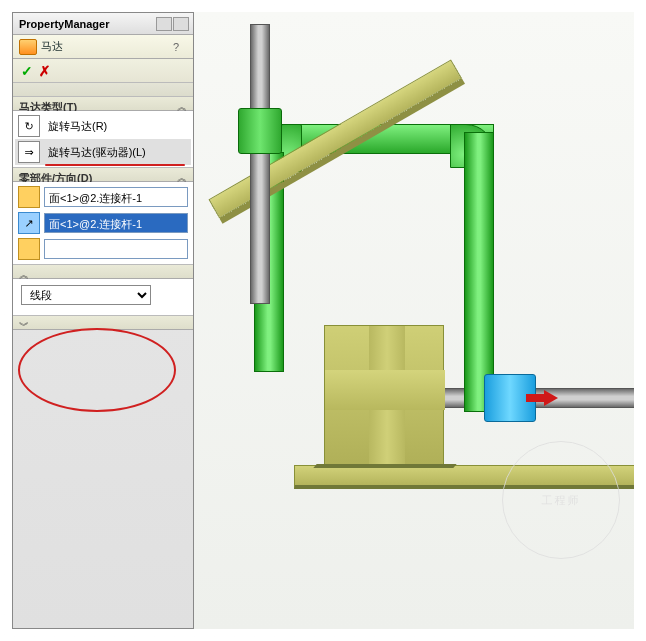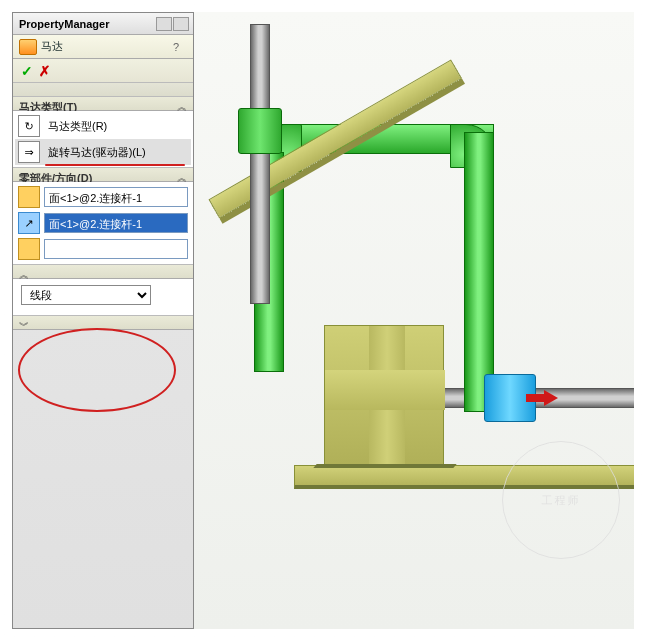--- a/index.html
+++ b/index.html
@@ -167,21 +167,21 @@
     </div>
     <div class="spacer"></div>
 
     <div class="group-hd">
       <span class="gl">马达类型(T)</span>
       <span class="chev">︽</span>
     </div>
     <div class="group-body">
       <div class="row">
         <span class="ico">↻</span>
-        <span class="lbl">马达类型(R)</span>
+        <span class="lbl">旋转马达(R)</span>
       </div>
       <div class="row sel underline">
         <span class="ico">⇒</span>
         <span class="lbl">旋转马达(驱动器)(L)</span>
       </div>
     </div>
 
     <div class="group-hd">
       <span class="gl">零部件/方向(D)</span>
       <span class="chev">︽</span>

